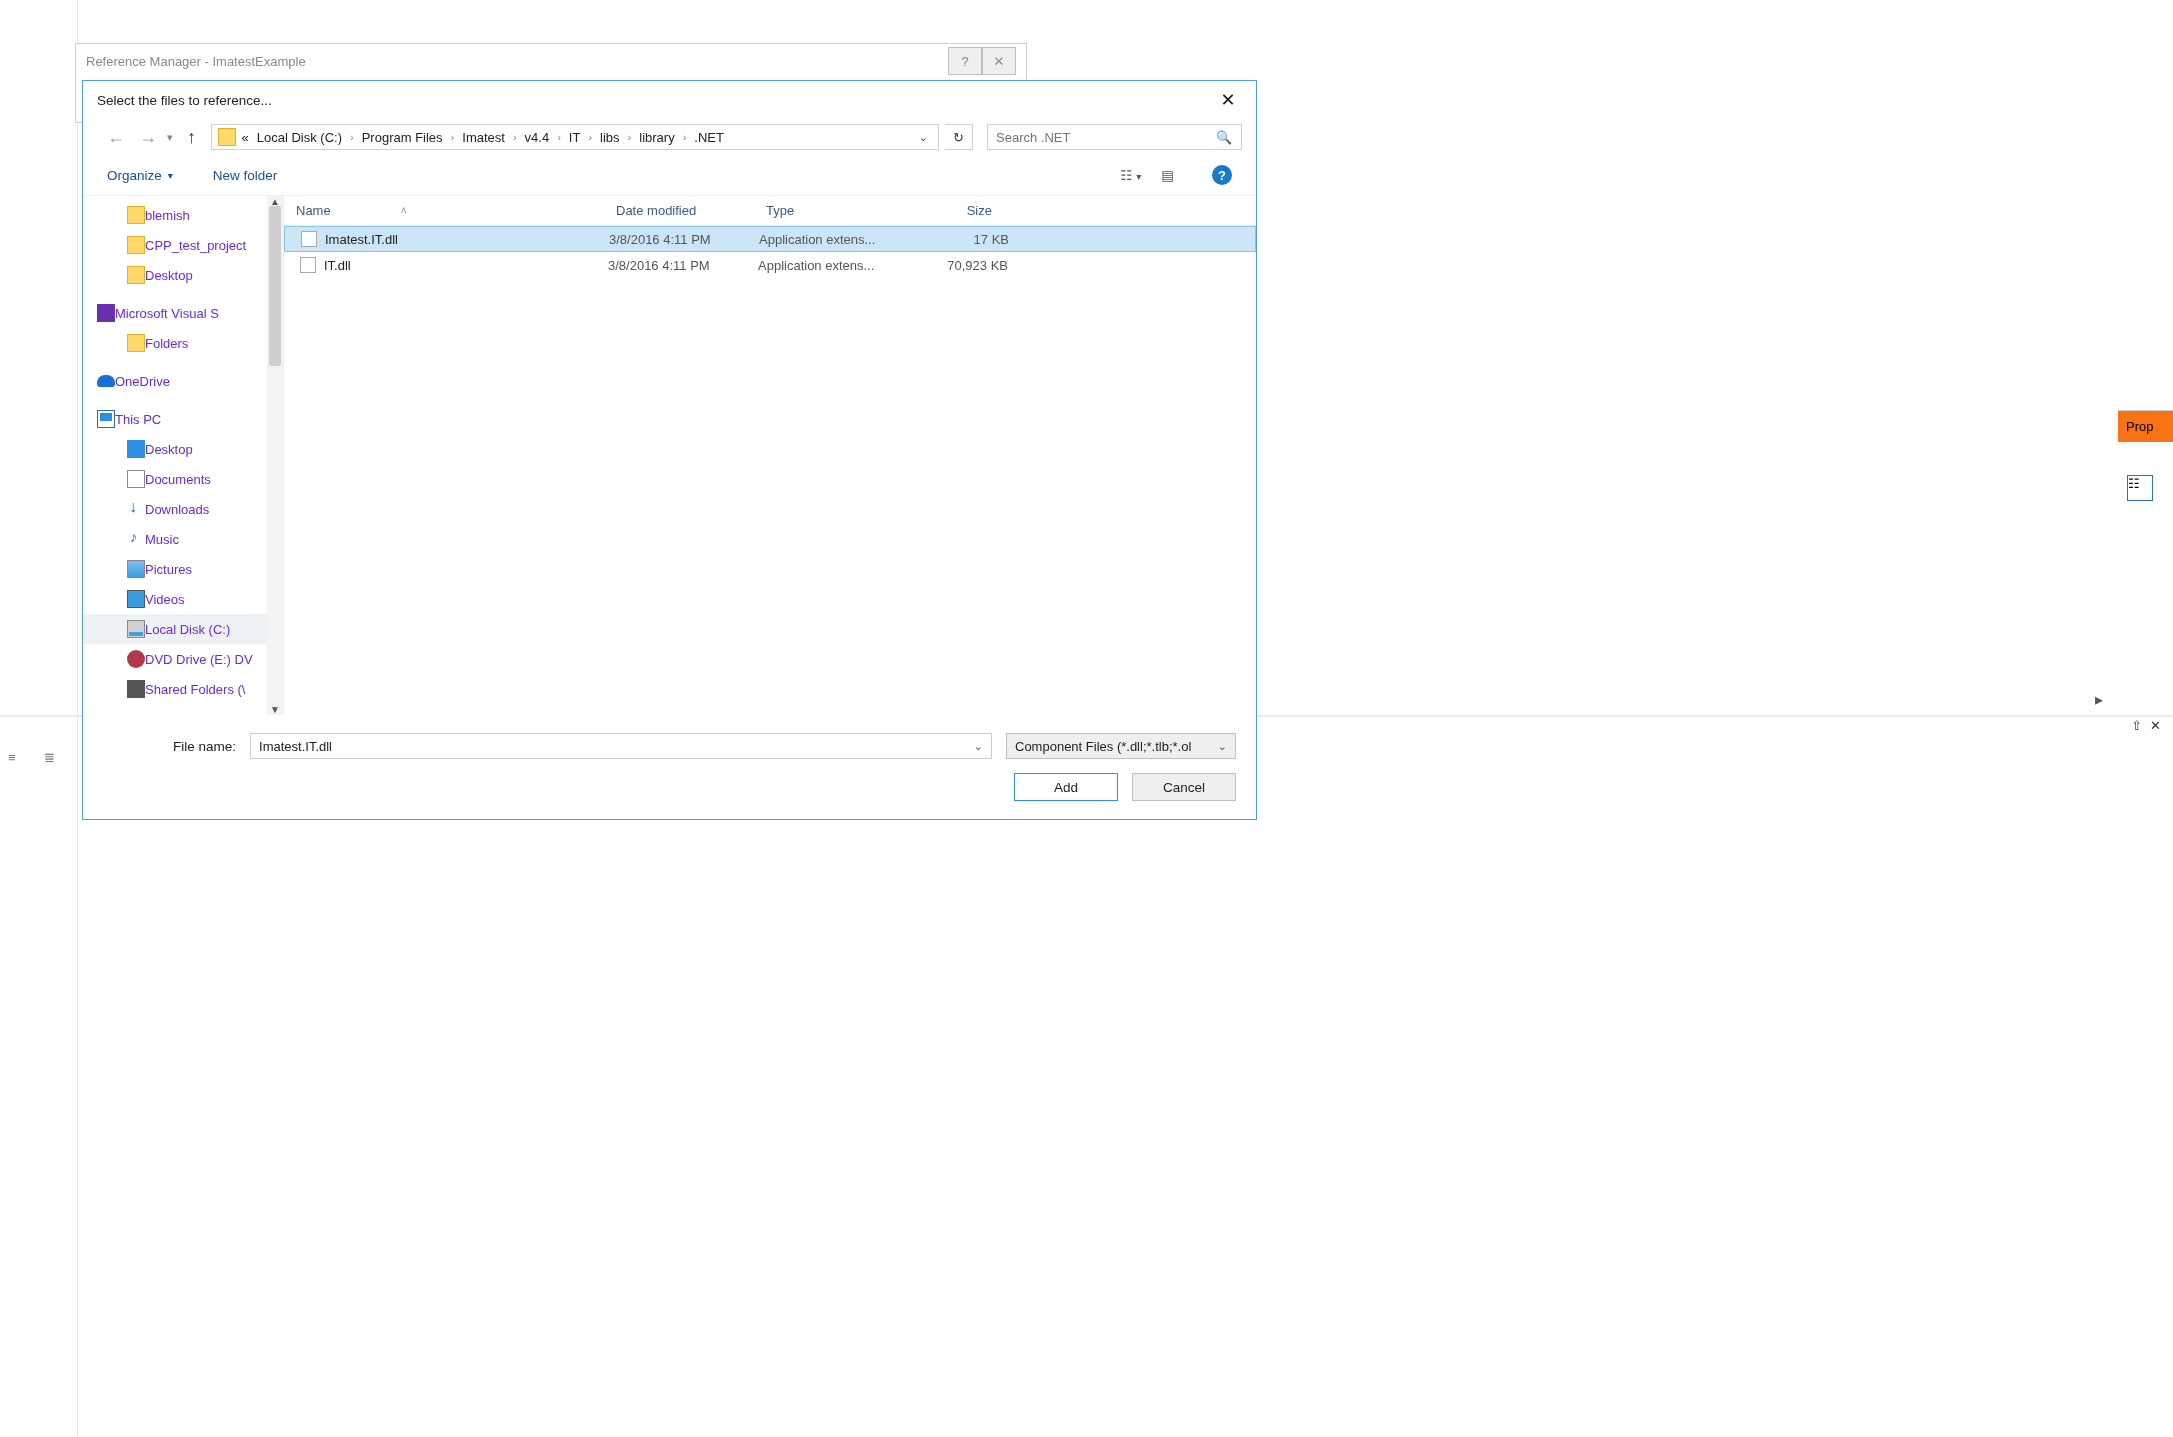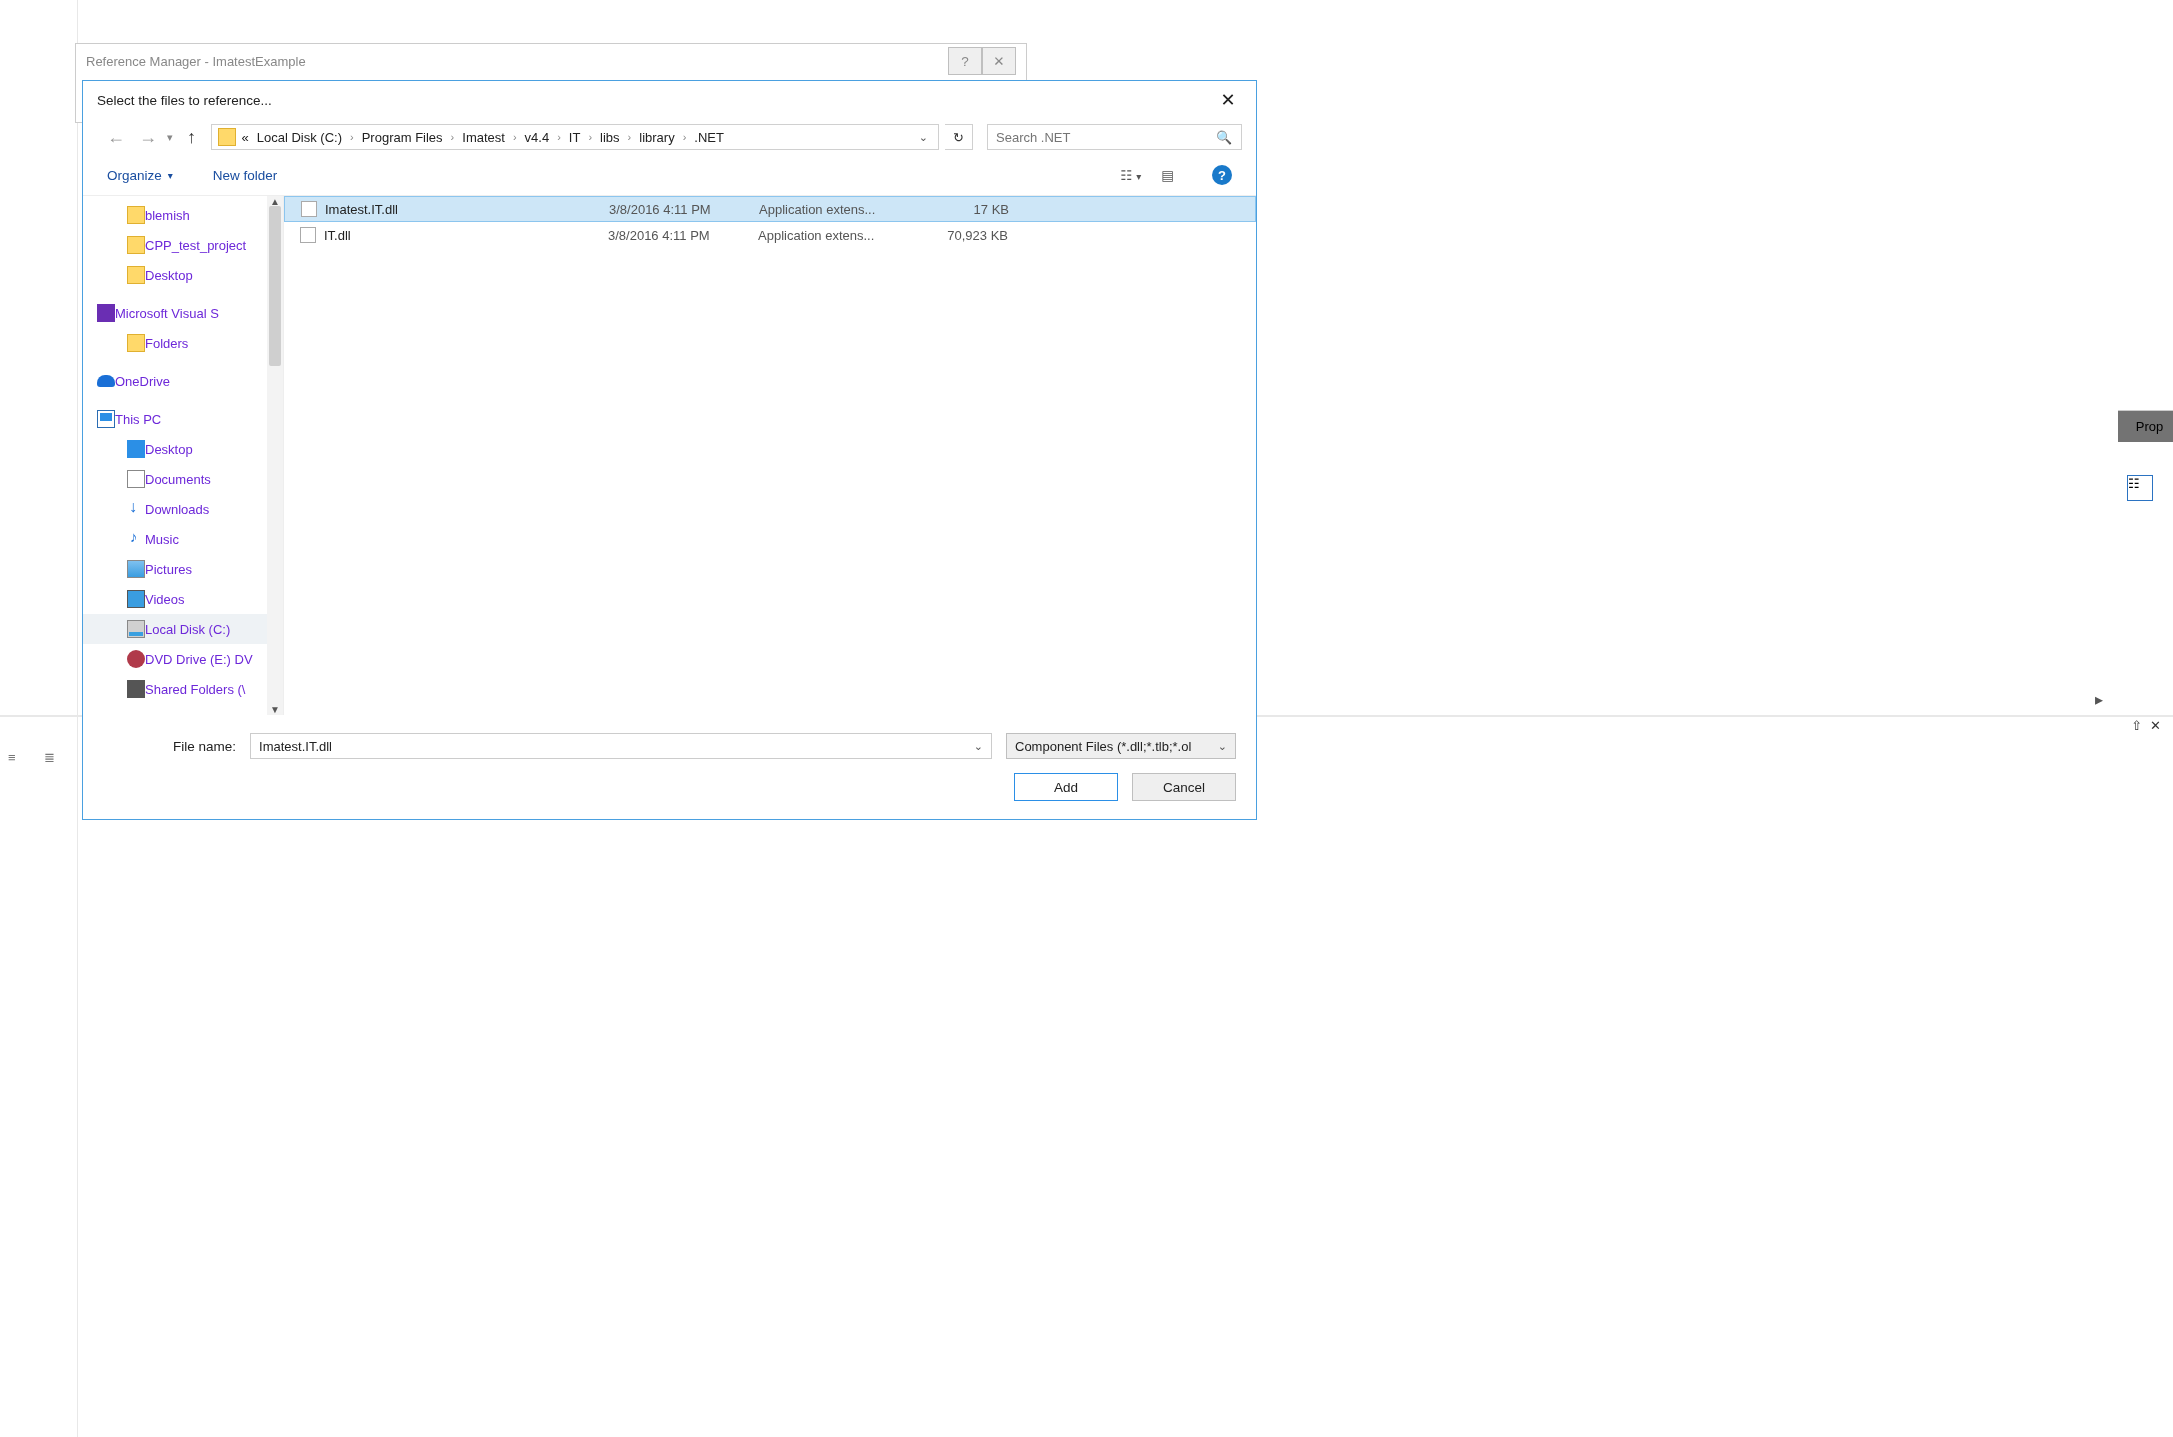--- a/index.html
+++ b/index.html
@@ -3,21 +3,21 @@
 <meta charset="utf-8">
 <style>
 * { box-sizing: border-box; margin: 0; padding: 0; font-family: "Segoe UI", Tahoma, sans-serif; }
 body { background: #fff; position: relative; width: 2173px; height: 1437px; overflow: hidden; font-size: 13px; }
 
 
 .vs-backdrop { position: absolute; inset: 0; background: #fff; }
 .vs-left { position: absolute; left: 0; top: 0; width: 78px; height: 100%; border-right: 1px solid #e8e8e8; }
 .vs-left-icons { position: absolute; left: 8px; top: 750px; display: flex; gap: 16px; }
 .vs-left-icons span { width: 20px; height: 20px; color: #777; }
-.vs-right { position: absolute; right: 0; top: 410px; width: 55px; background: #737373; padding: 8px 0 8px 8px; border-top: 1px solid #ccc; text-align: center; }
+.vs-right { position: absolute; right: 0; top: 410px; width: 55px; background: #f97316; padding: 8px 0 8px 8px; border-top: 1px solid #ccc; }
 .vs-right-icon { position: absolute; right: 20px; top: 475px; width: 26px; height: 26px; border: 1px solid #2b73c2;}
 .vs-scroll1 { position: absolute; right: 70px; top: 690px; font-size: 16px; color: #555;}
 .vs-pin { position: absolute; right: 12px; top: 718px; display:flex; gap:8px; color:#333; }
 .vs-sep { position: absolute; left: 0; right: 0; top: 715px; height: 2px; background: #e8e8e8; }
 
 
 .ref-mgr { position: absolute; left: 75px; top: 43px; width: 952px; height: 80px; border: 1px solid #ccc; background: #fff; }
 .ref-mgr-title { display: flex; align-items: center; height: 34px; padding: 0 10px; color: #888; font-size: 13px; }
 .ref-mgr-title .spacer { flex: 1; }
 .ref-mgr-title .btn { width: 34px; text-align: center; color: #888; font-family: inherit; }
@@ -257,20 +257,29 @@
             <span>Shared Folders (\</span>
           </div>
         </div>
       <div class="tree-scroll">
         <div class="arr up">▲</div>
         <div class="thumb"></div>
         <div class="arr dn">▼</div>
       </div>
     </div>
     <div class="list">
+      <div class="cols">
+        <div class="col name">
+          <span>Name</span>
+          <span class="asc">˄</span>
+        </div>
+        <div class="col date">Date modified</div>
+        <div class="col type">Type</div>
+        <div class="col size">Size</div>
+      </div>
       <div id="file-rows">
           <div class="row sel">
             <span class="ricon"></span>
     <span class="rname">Imatest.IT.dll</span>
     <span class="rdate">3/8/2016 4:11 PM</span>
     <span class="rtype">Application extens...</span>
     <span class="rsize">17 KB</span>
           </div>
           <div class="row">
             <span class="ricon"></span>

